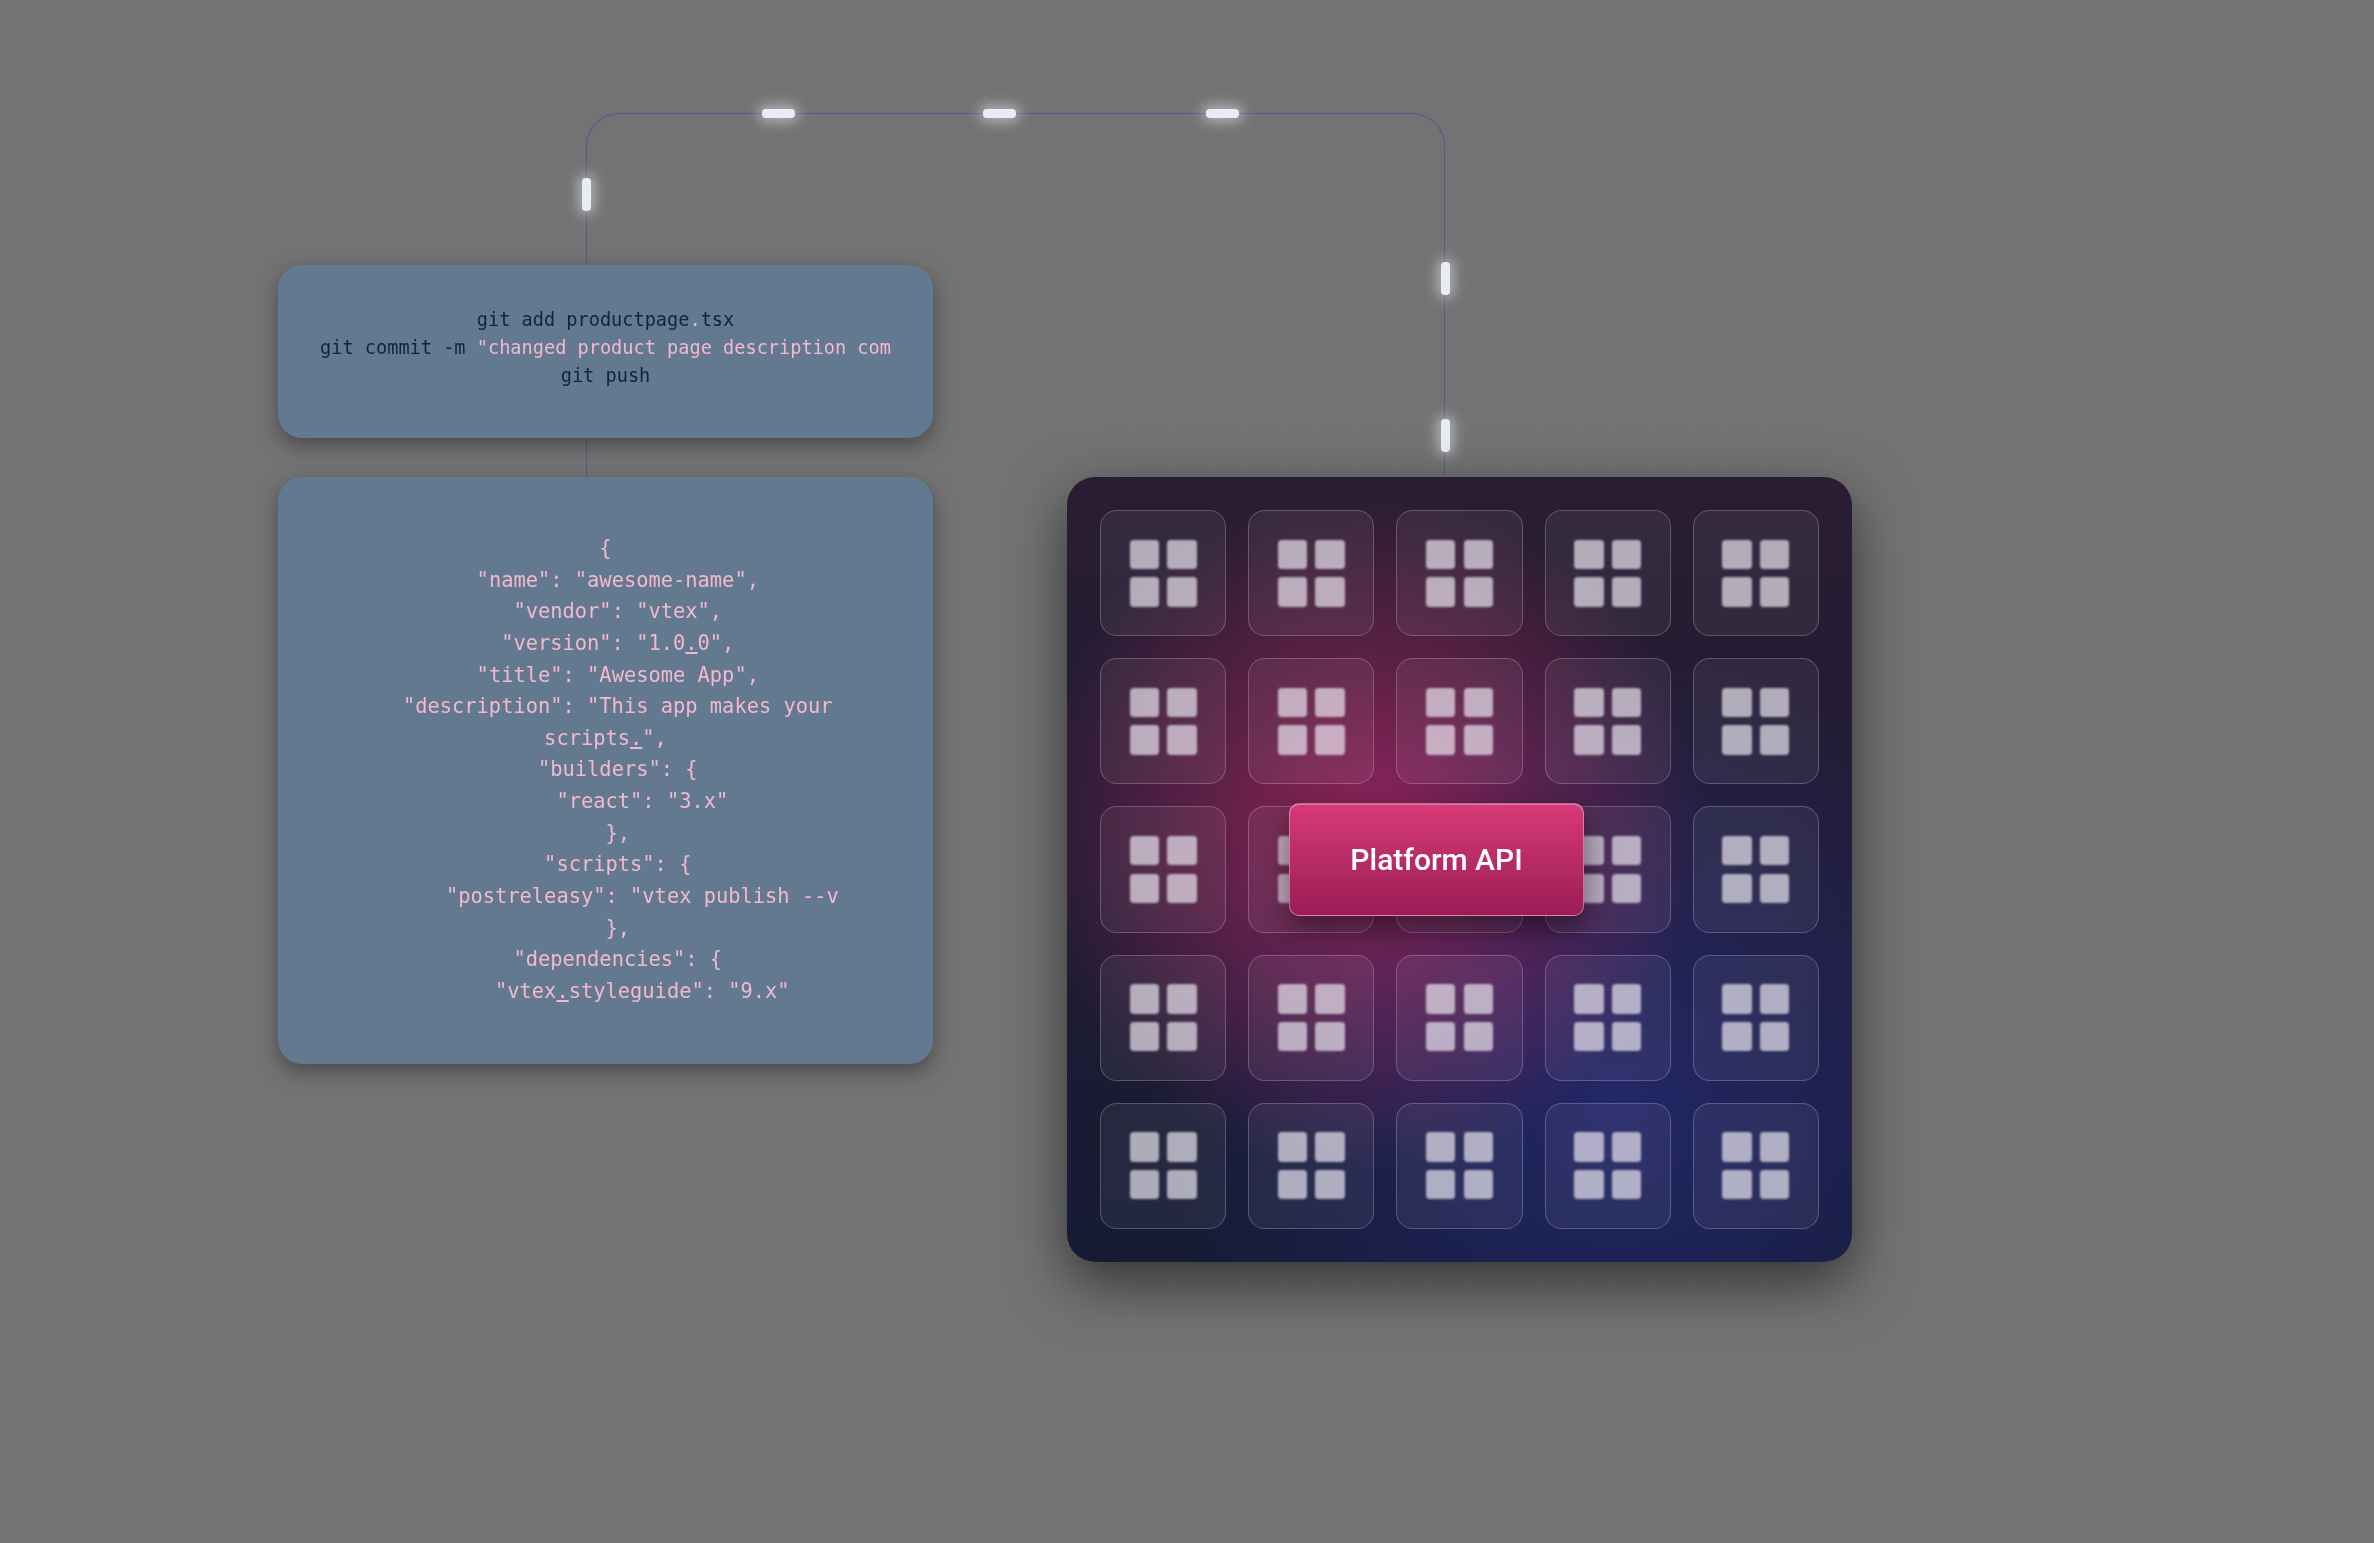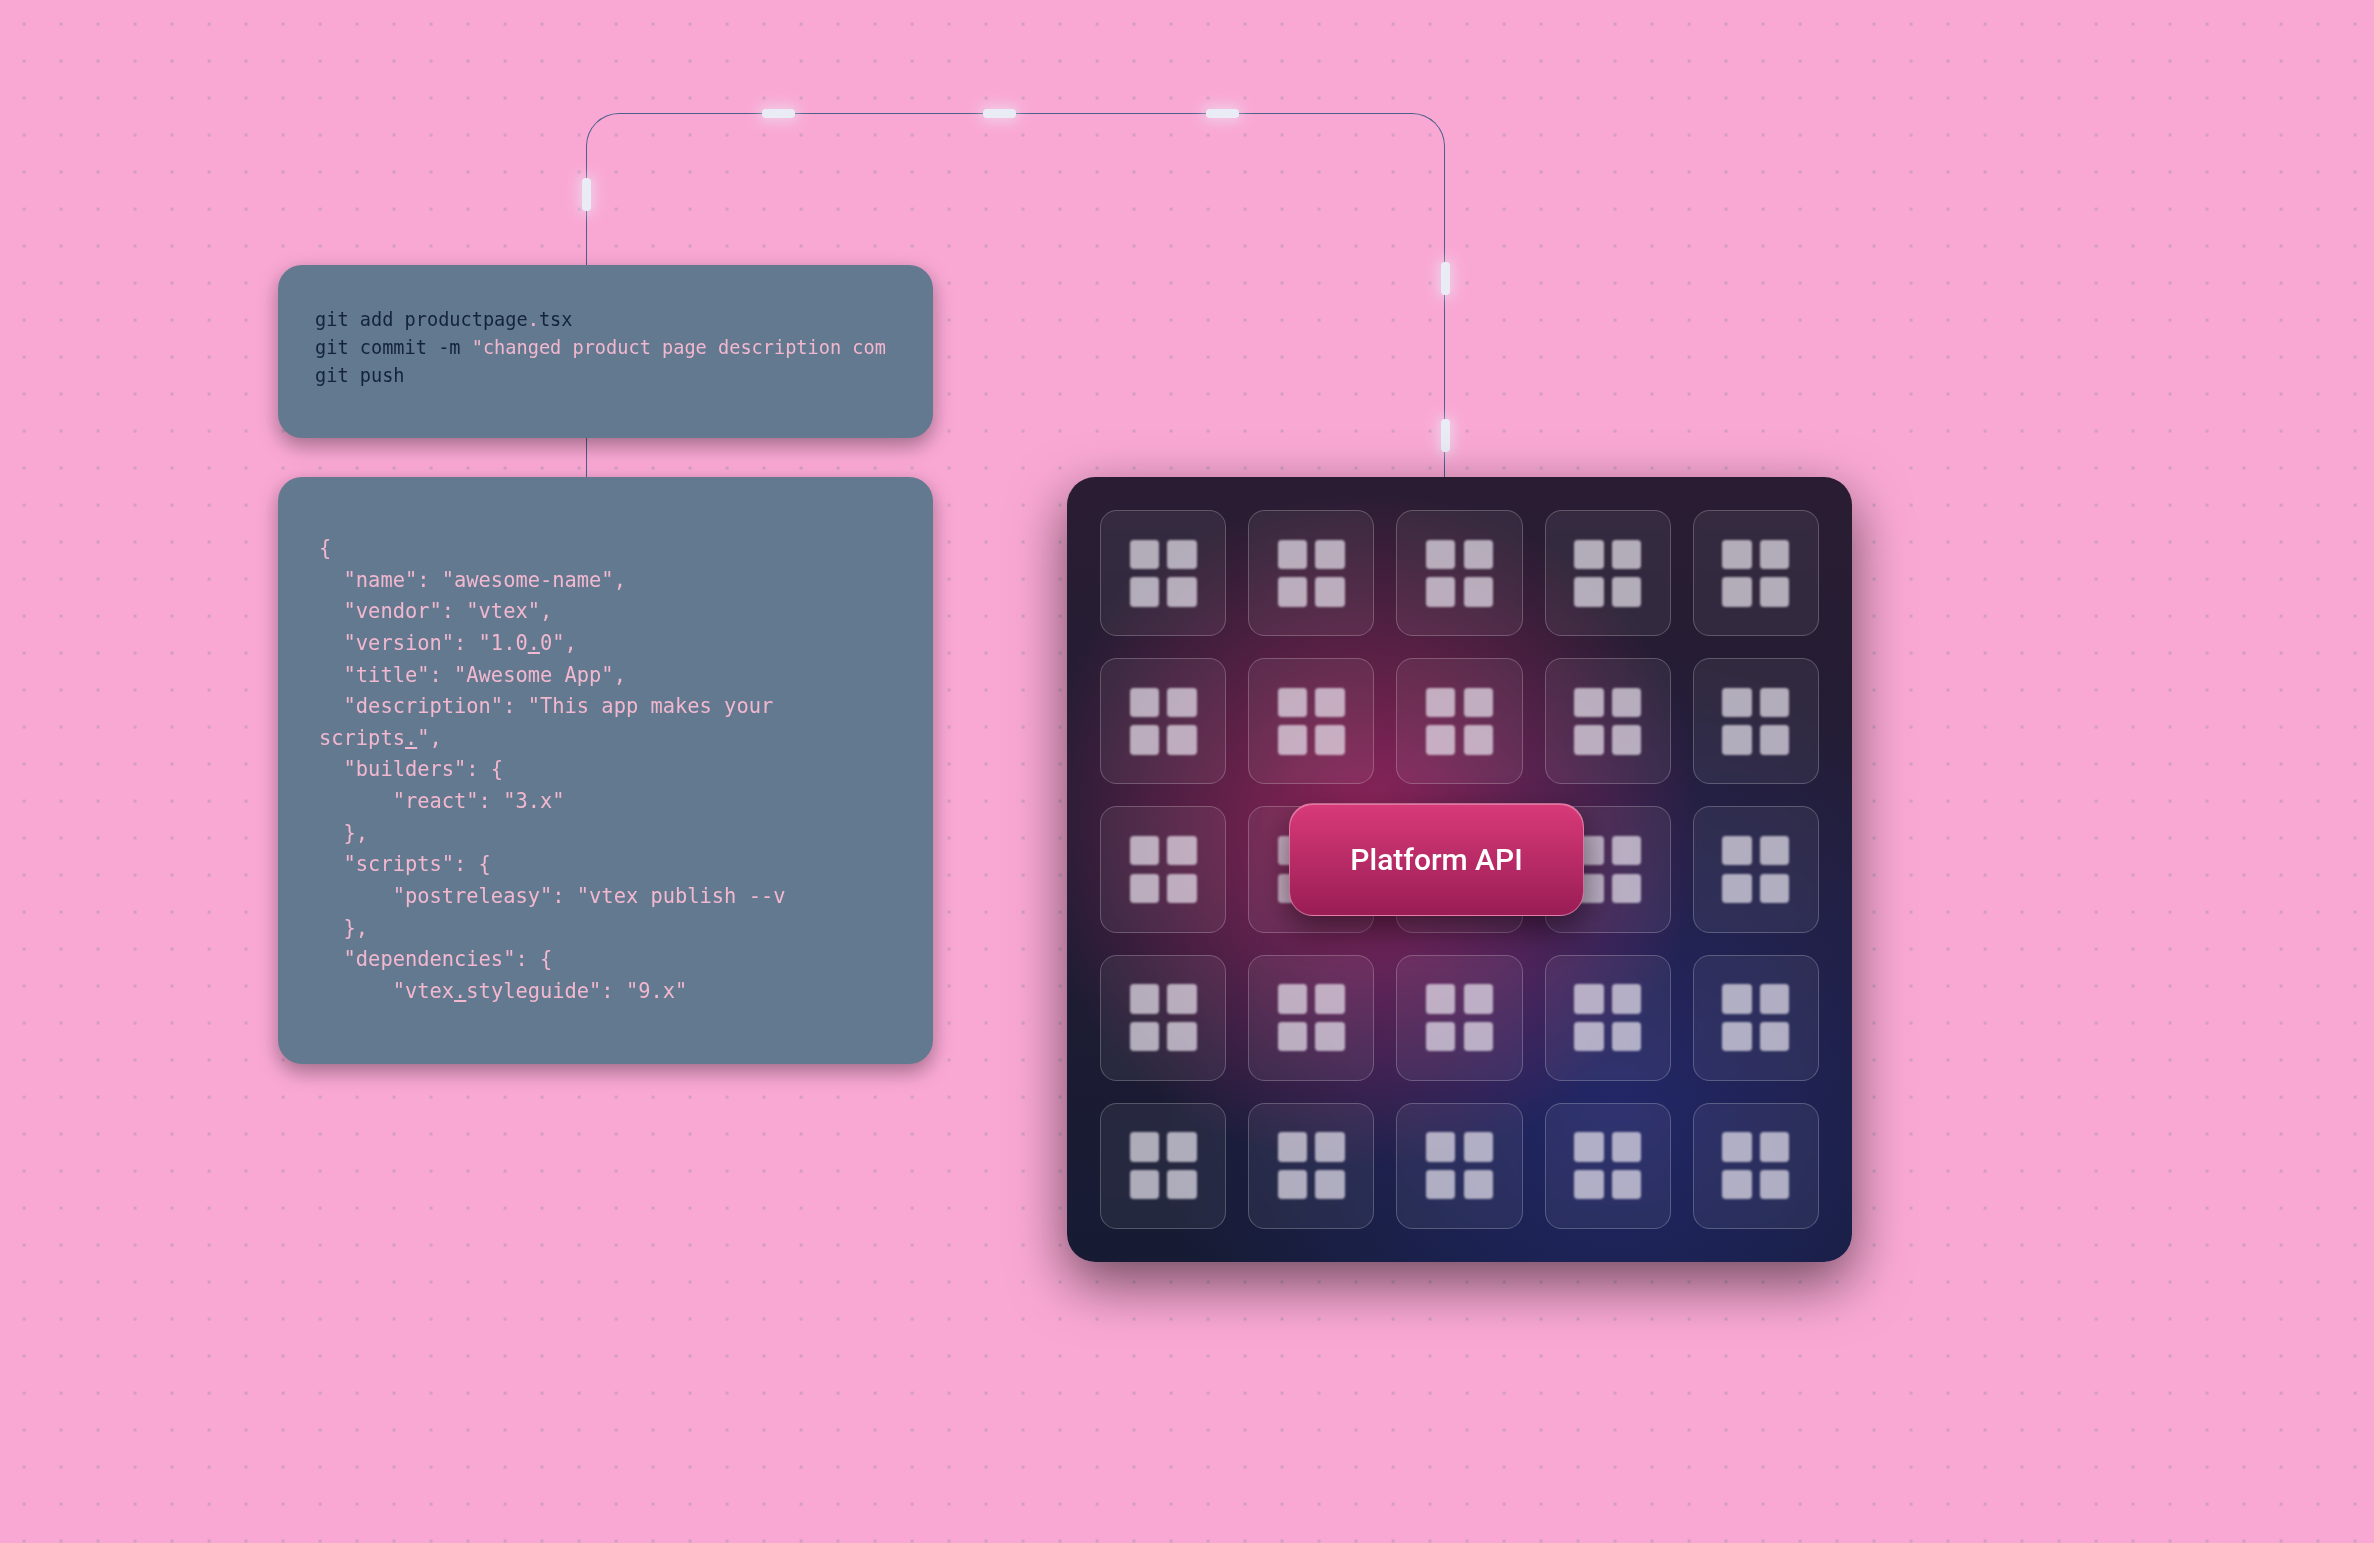--- a/index.html
+++ b/index.html
@@ -7,21 +7,22 @@
   body {
     background: #0c1426;
     font-family: ui-monospace, "SF Mono", Menlo, Consolas, monospace;
     overflow: hidden;
   }
   .stage {
     position: relative;
     width: 2375px;
     height: 1543px;
     transform-origin: top left;
-    background: #f9a8d4;
+    background: #737373;
+    text-align: center;
   }
   
   .dots {
     position: absolute; inset: 0;
     background-image: radial-gradient(rgba(110,130,160,0.28) 1.9px, transparent 1.9px);
     background-size: 37px 37px;
     background-position: 5.6px 5.6px;
   }
   
   .wire {
@@ -134,21 +135,21 @@
   .tile .win { position: relative; }
   .tile .win .p1 { left: 0; top: 0; }
   .tile .win .p2 { right: 0; top: 0; }
   .tile .win .p3 { left: 0; bottom: 0; }
   .tile .win .p4 { right: 0; bottom: 0; }
 
   .api-badge {
     position: absolute;
     left: 1289px; top: 803px;
     width: 295px; height: 113px;
-    border-radius: 24px;
+    border-radius: 10px;
     background: linear-gradient(180deg, #d83a78 0%, #9a1d55 100%);
     border: 0.9px solid rgba(255,255,255,0.35);
     box-shadow: 0 13px 32px rgba(0,0,0,0.5), inset 0 0.9px 0 rgba(255,255,255,0.3);
     display: flex; align-items: center; justify-content: center;
     color: #fff;
     font-family: -apple-system, BlinkMacSystemFont, "Segoe UI", Roboto, sans-serif;
     font-size: 30px;
     font-weight: 500;
   }
 </style>

